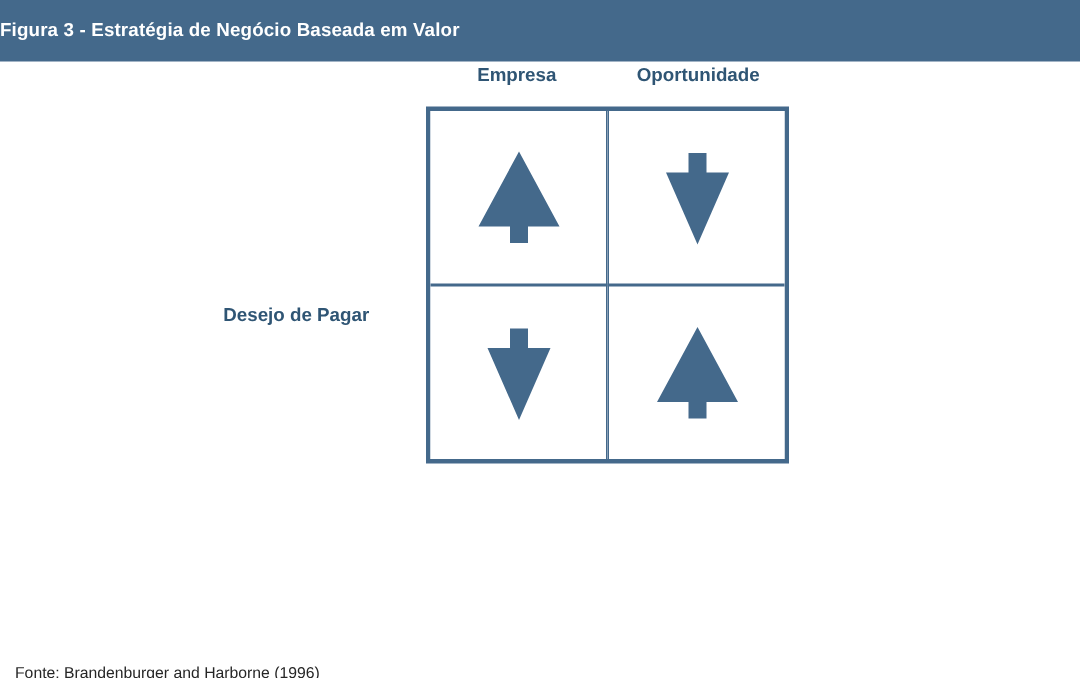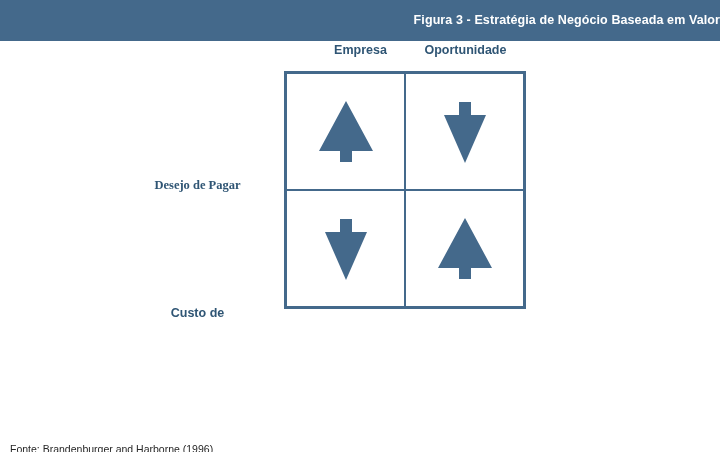--- a/index.html
+++ b/index.html
@@ -19,21 +19,21 @@
   
   #title-bar {
     position: absolute;
     left: 0;
     top: 0;
     width: 720px;
     height: 41px;
     background: #44698b;
     display: flex;
     align-items: center;
-    justify-content: flex-end;
+    justify-content: flex-start;
   }
   #title-text {
     color: #ffffff;
     font-size: 12.5px;
     font-weight: bold;
     letter-spacing: 0.1px;
     line-height: 1;
     white-space: nowrap;
   }
 
@@ -42,35 +42,35 @@
     position: absolute;
     top: 41px;
     height: 18px;
     line-height: 18px;
     text-align: center;
     color: #2f5574;
     font-size: 12.5px;
     font-weight: bold;
     white-space: nowrap;
   }
-  #col-header-empresa { left: 300px; width: 121px; }
+  #col-header-empresa { left: 284px; width: 121px; }
   #col-header-competidores { left: 405px; width: 121px; }
 
   
   .row-label {
     position: absolute;
     left: 120px;
     width: 155px;
     text-align: center;
     color: #2f5574;
     font-size: 12.5px;
     font-weight: bold;
     line-height: 16px;
   }
-  #row-label-desejo { top: 125px; height: 119px; display: flex; align-items: center; justify-content: center; font-family: Liberation Serif, serif; }
+  #row-label-desejo { top: 150px; height: 119px; display: flex; align-items: center; justify-content: center; }
   #row-label-custo  { top: 253px; height: 119px; display: flex; align-items: center; justify-content: center; }
   .row-label span { display: block; }
 
   
   #matrix {
     position: absolute;
     left: 284px;
     top: 71px;
     width: 242px;
     height: 238px;
@@ -108,21 +108,20 @@
   <div id="col-header-empresa" class="col-header">Empresa</div>
 
   <div id="col-header-competidores" class="col-header">Oportunidade</div>
 
   <div id="row-label-desejo" class="row-label">
     <span>Desejo de Pagar</span>
   </div>
 
   <div id="row-label-custo" class="row-label">
     <div>
-      <span>Custo de</span>
     </div>
   </div>
 
   <div id="matrix">
 
     <div class="cell" id="cell-r1c1">
       <svg class="arrow-svg" width="58" height="66" viewBox="0 0 58 66">
         <polygon points="29,2 56,52 35,52 35,63 23,63 23,52 2,52" fill="#44698b"></polygon>
       </svg>
     </div>

